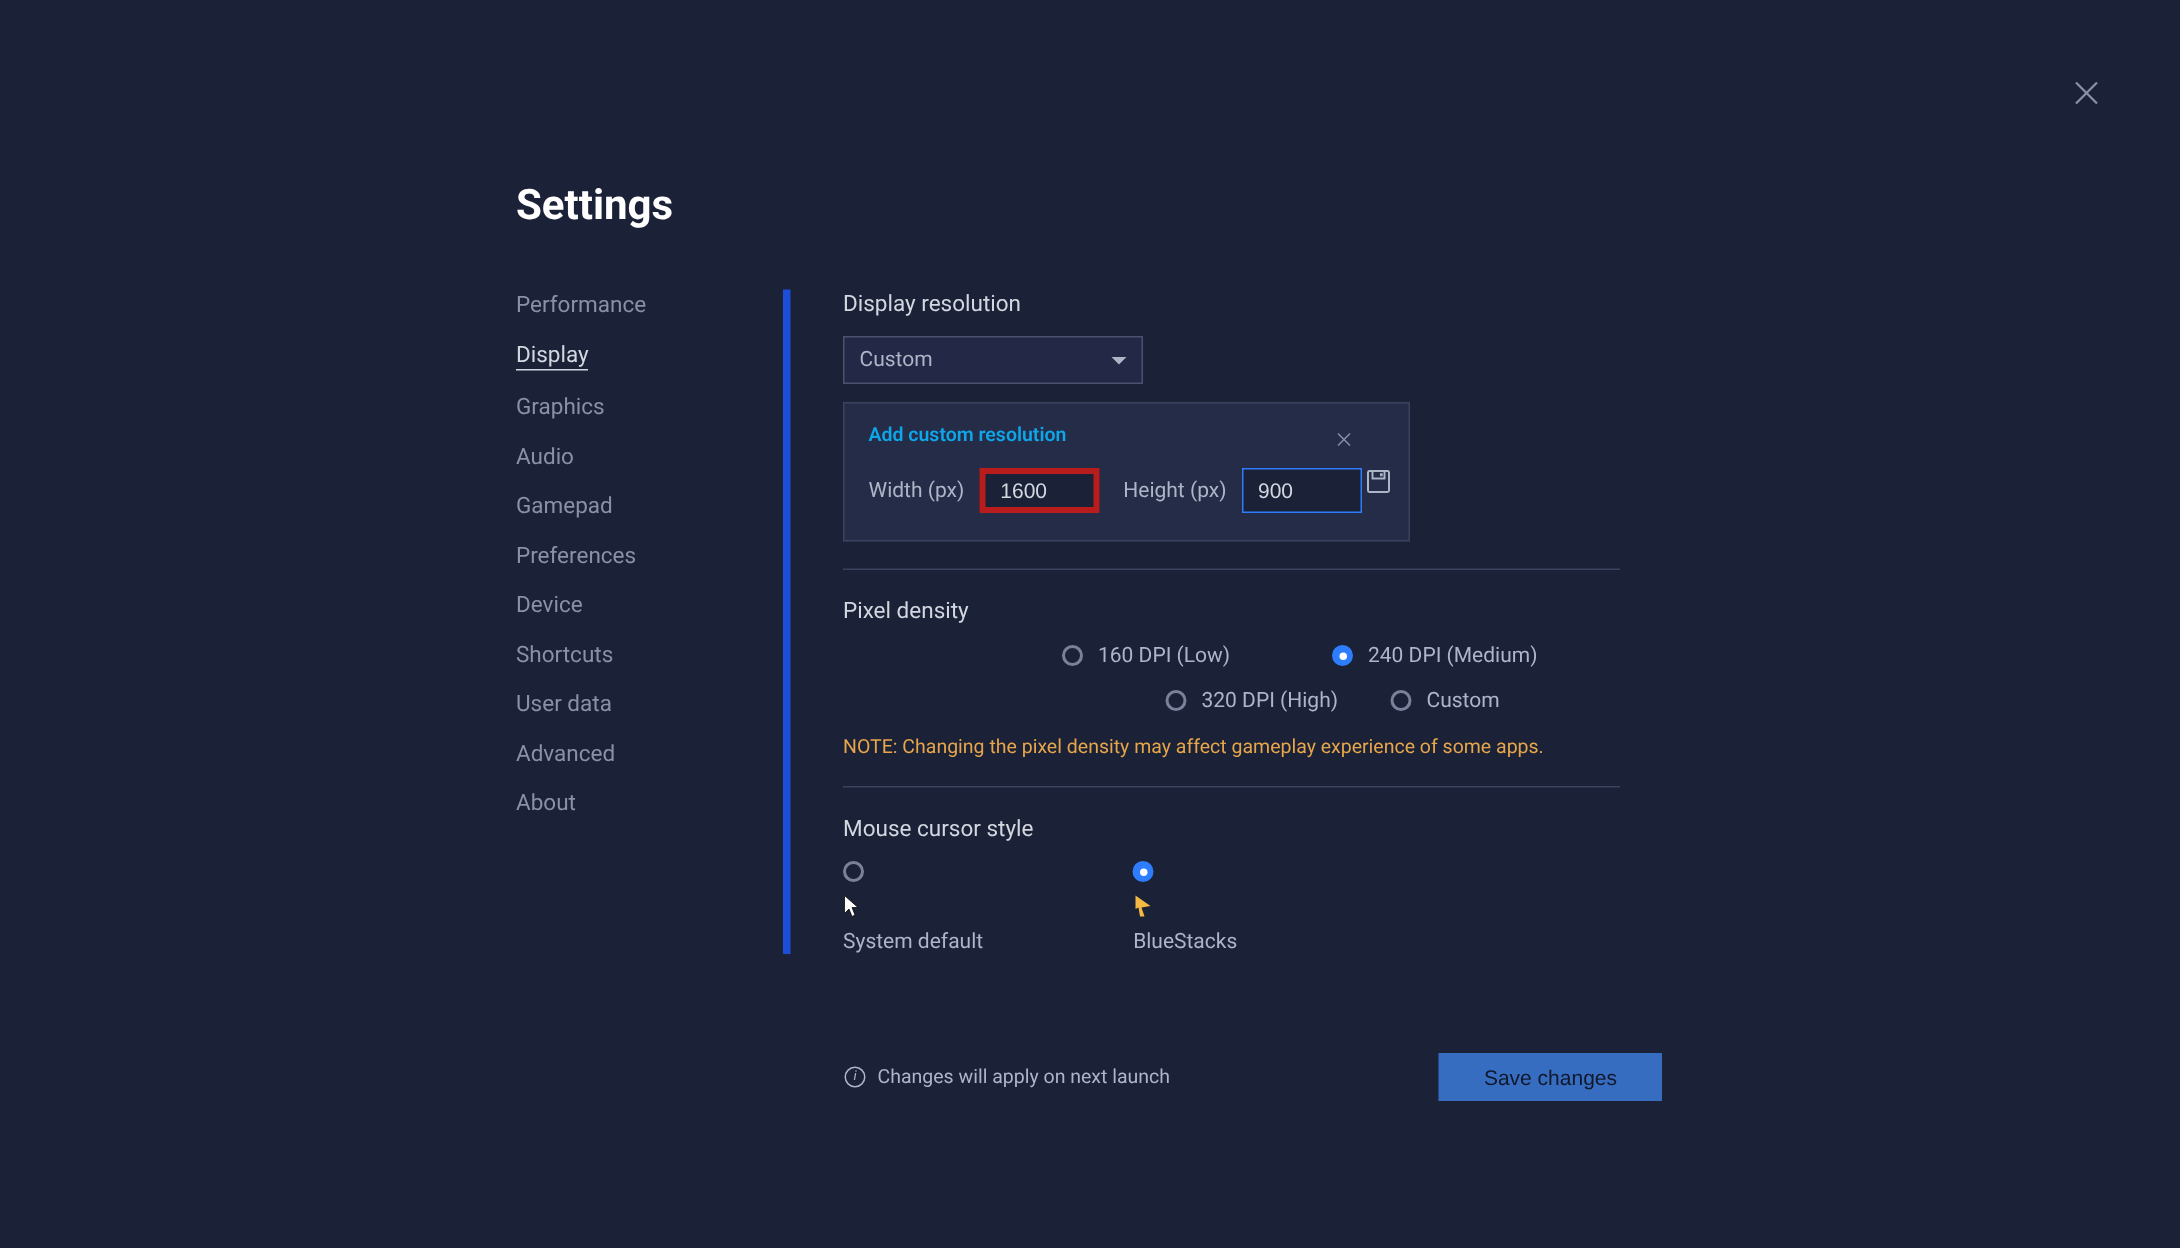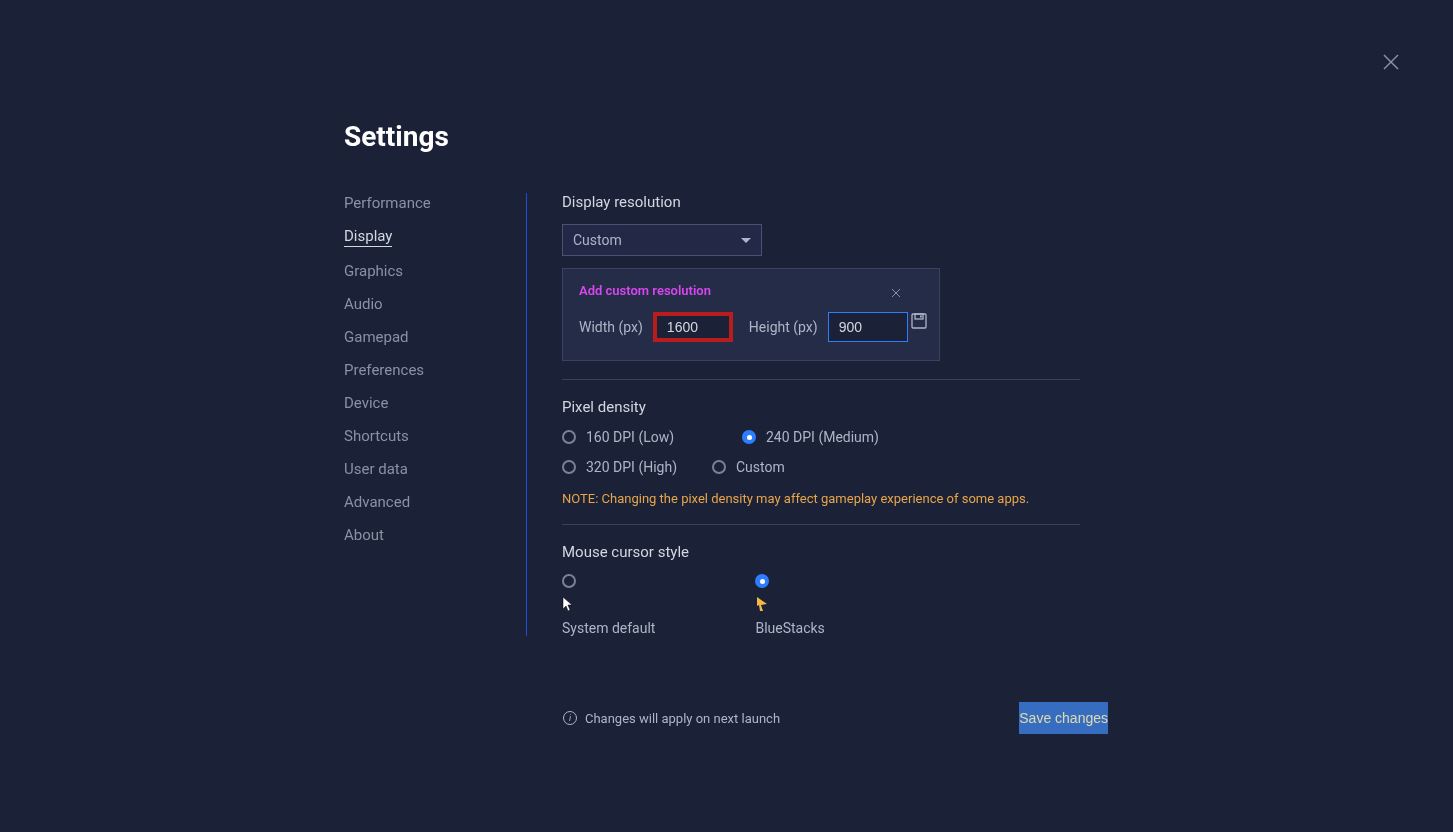--- a/index.html
+++ b/index.html
@@ -29,21 +29,21 @@
     color: #ffffff;
     font-size: 28px;
     font-weight: 700;
     margin-bottom: 40px;
   }
   .layout {
     display: flex;
   }
   .sidebar {
     width: 183px;
-    border-right: 1px solid #1d4ed8;
+    border-right: 5px solid #1d4ed8;
     padding-right: 20px;
   }
   .sidebar-item {
     color: #8a91a5;
     font-size: 15px;
     cursor: pointer;
     margin-bottom: 14px;
     display: inline-block;
   }
   .sidebar-item.active {
@@ -82,21 +82,21 @@
   }
   .custom-res-panel {
     margin-top: 12px;
     border: 1px solid #3a4260;
     background: #242c47;
     padding: 14px 16px 18px 16px;
     width: 378px;
     position: relative;
   }
   .custom-res-title {
-    color: #d946ef;
+    color: #0ea5e9;
     font-size: 13px;
     font-weight: 600;
     margin-bottom: 14px;
   }
   .panel-close {
     position: absolute;
     top: 14px;
     right: 38px;
     width: 10px;
     height: 10px;
@@ -138,20 +138,21 @@
   }
   .divider {
     border-top: 1px solid #3a4260;
     margin: 18px 0;
     width: 518px;
   }
   .radio-row {
     display: flex;
     flex-wrap: wrap;
     row-gap: 14px;
+    justify-content: flex-end;
   }
   .radio-option {
     display: flex;
     align-items: center;
     gap: 10px;
     cursor: pointer;
     font-size: 14px;
     color: #aeb5c8;
   }
   .radio-option.dpi-0 { width: 180px; }
@@ -229,23 +230,23 @@
     border: 1px solid #aeb5c8;
     border-radius: 50%;
     display: flex;
     align-items: center;
     justify-content: center;
     font-size: 9px;
     font-style: italic;
   }
   .save-btn {
     background: #3d7bd9;
-    color: #fef9c3;
+    color: #0f172a;
     border: none;
-    padding: 8px 0;
+    padding: 8px 30px;
     font-size: 14px;
     cursor: pointer;
     opacity: 0.85;
     text-align: right;
   }
 </style>
 </head>
 <body>
 
 <div class="close-btn">

